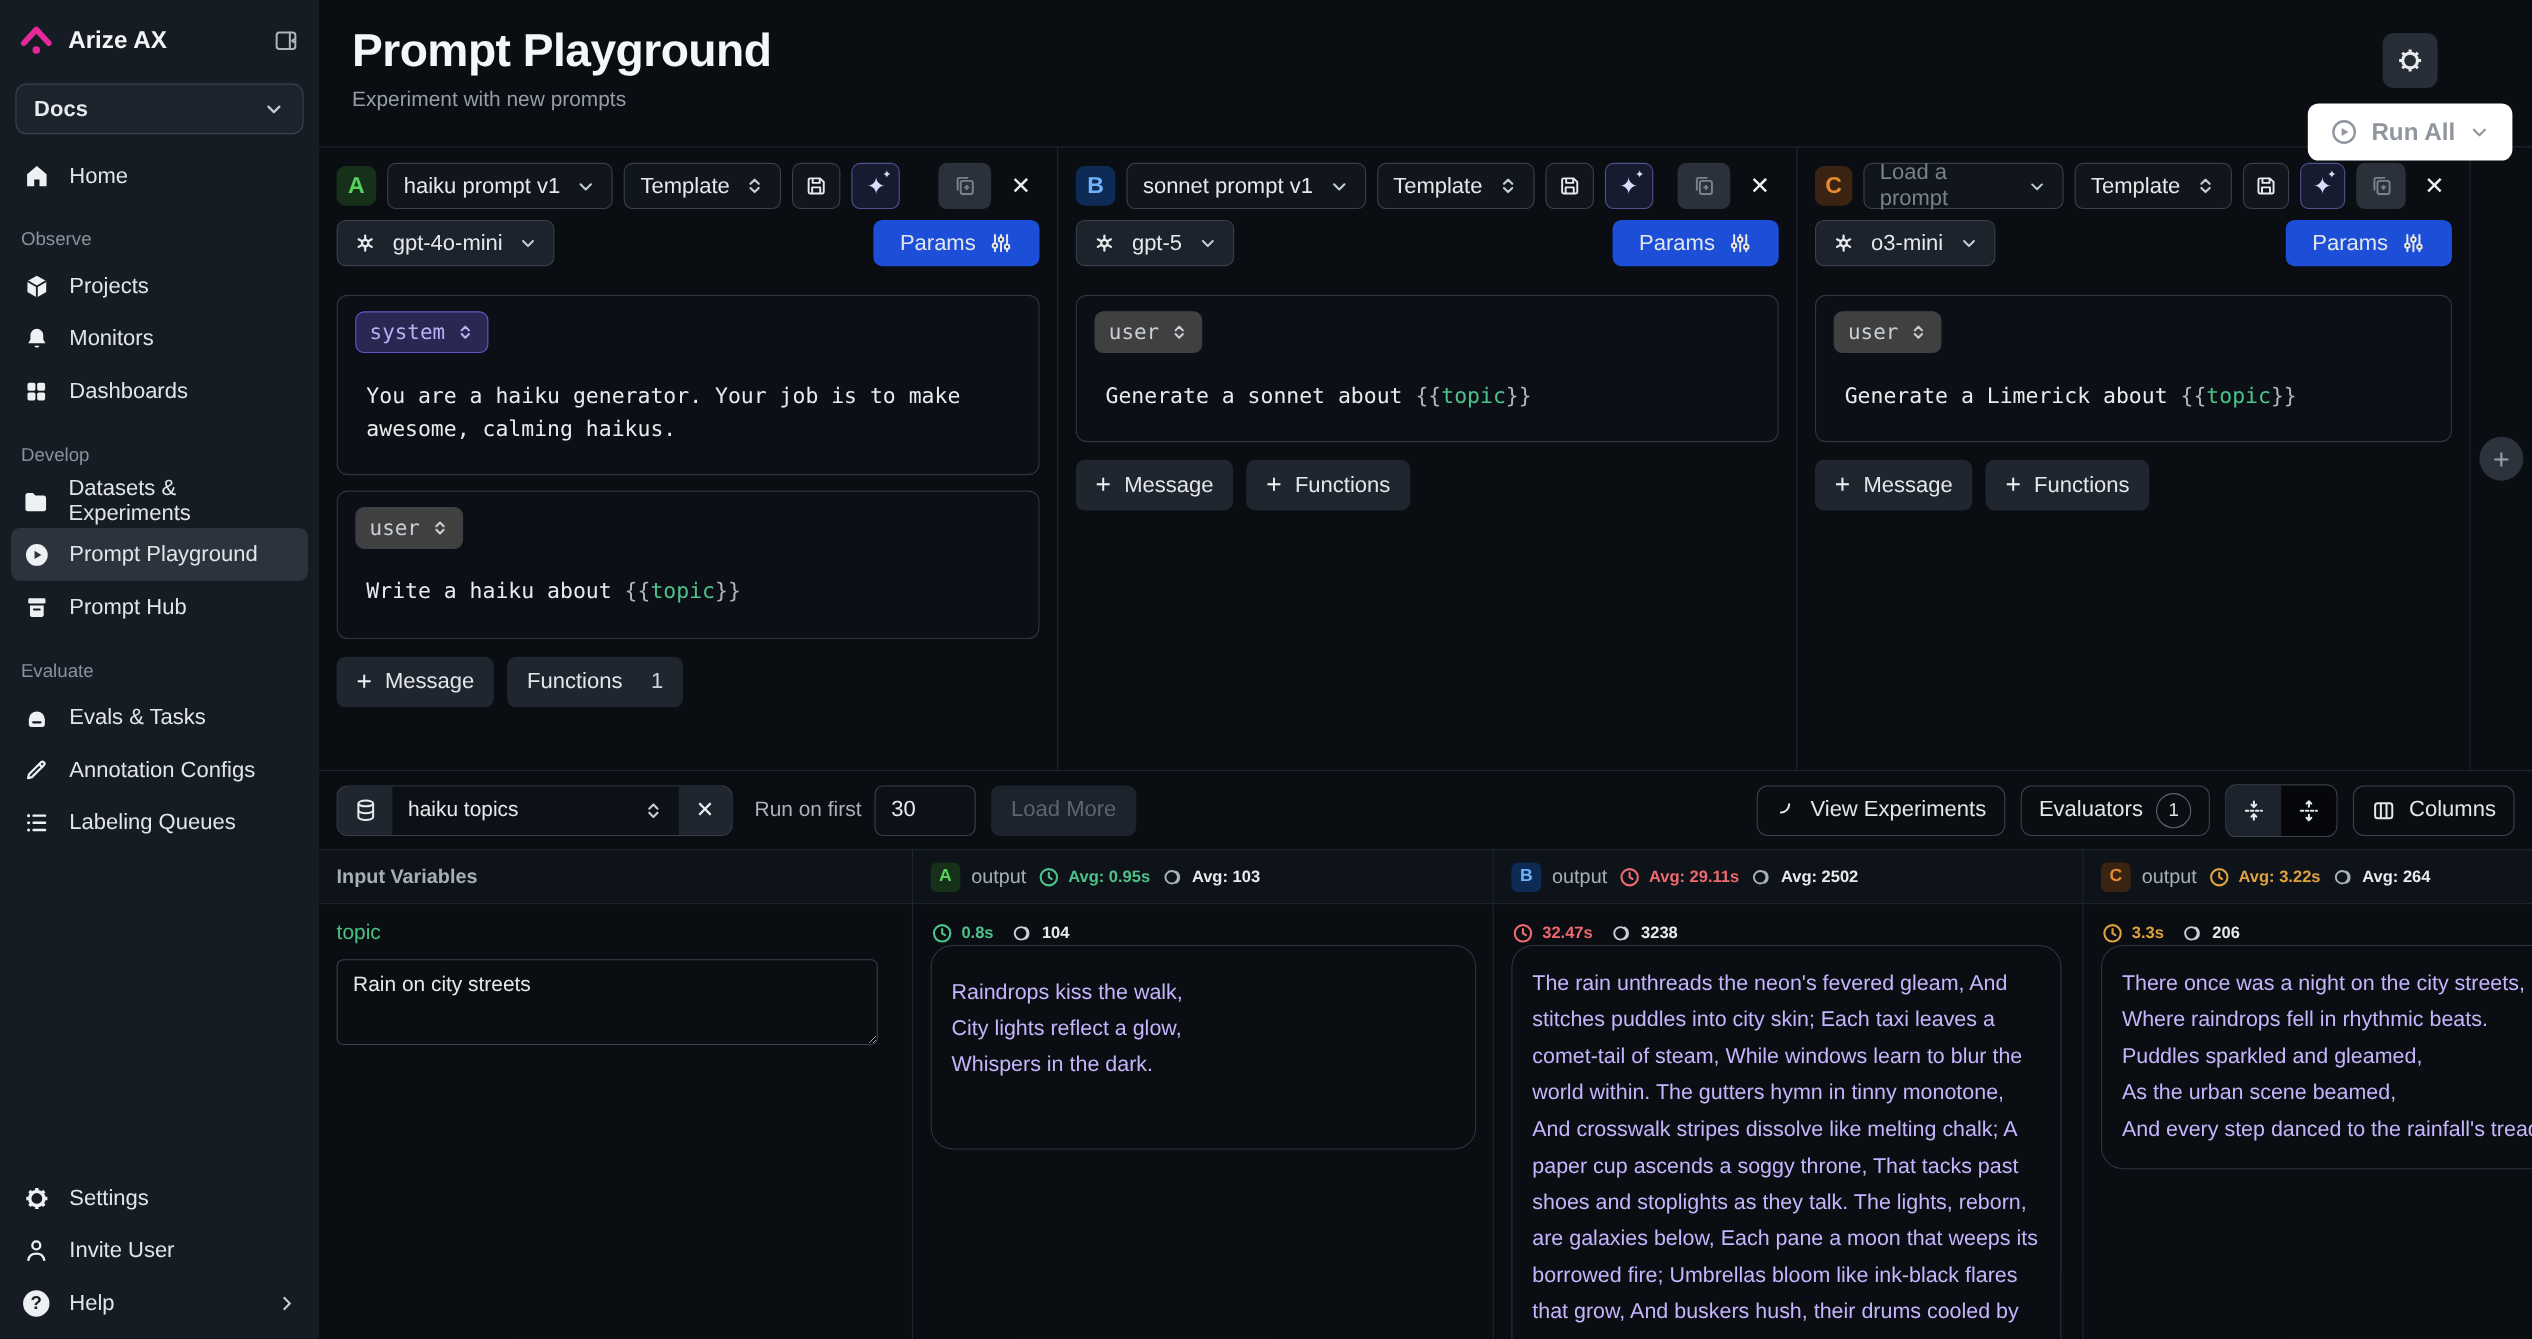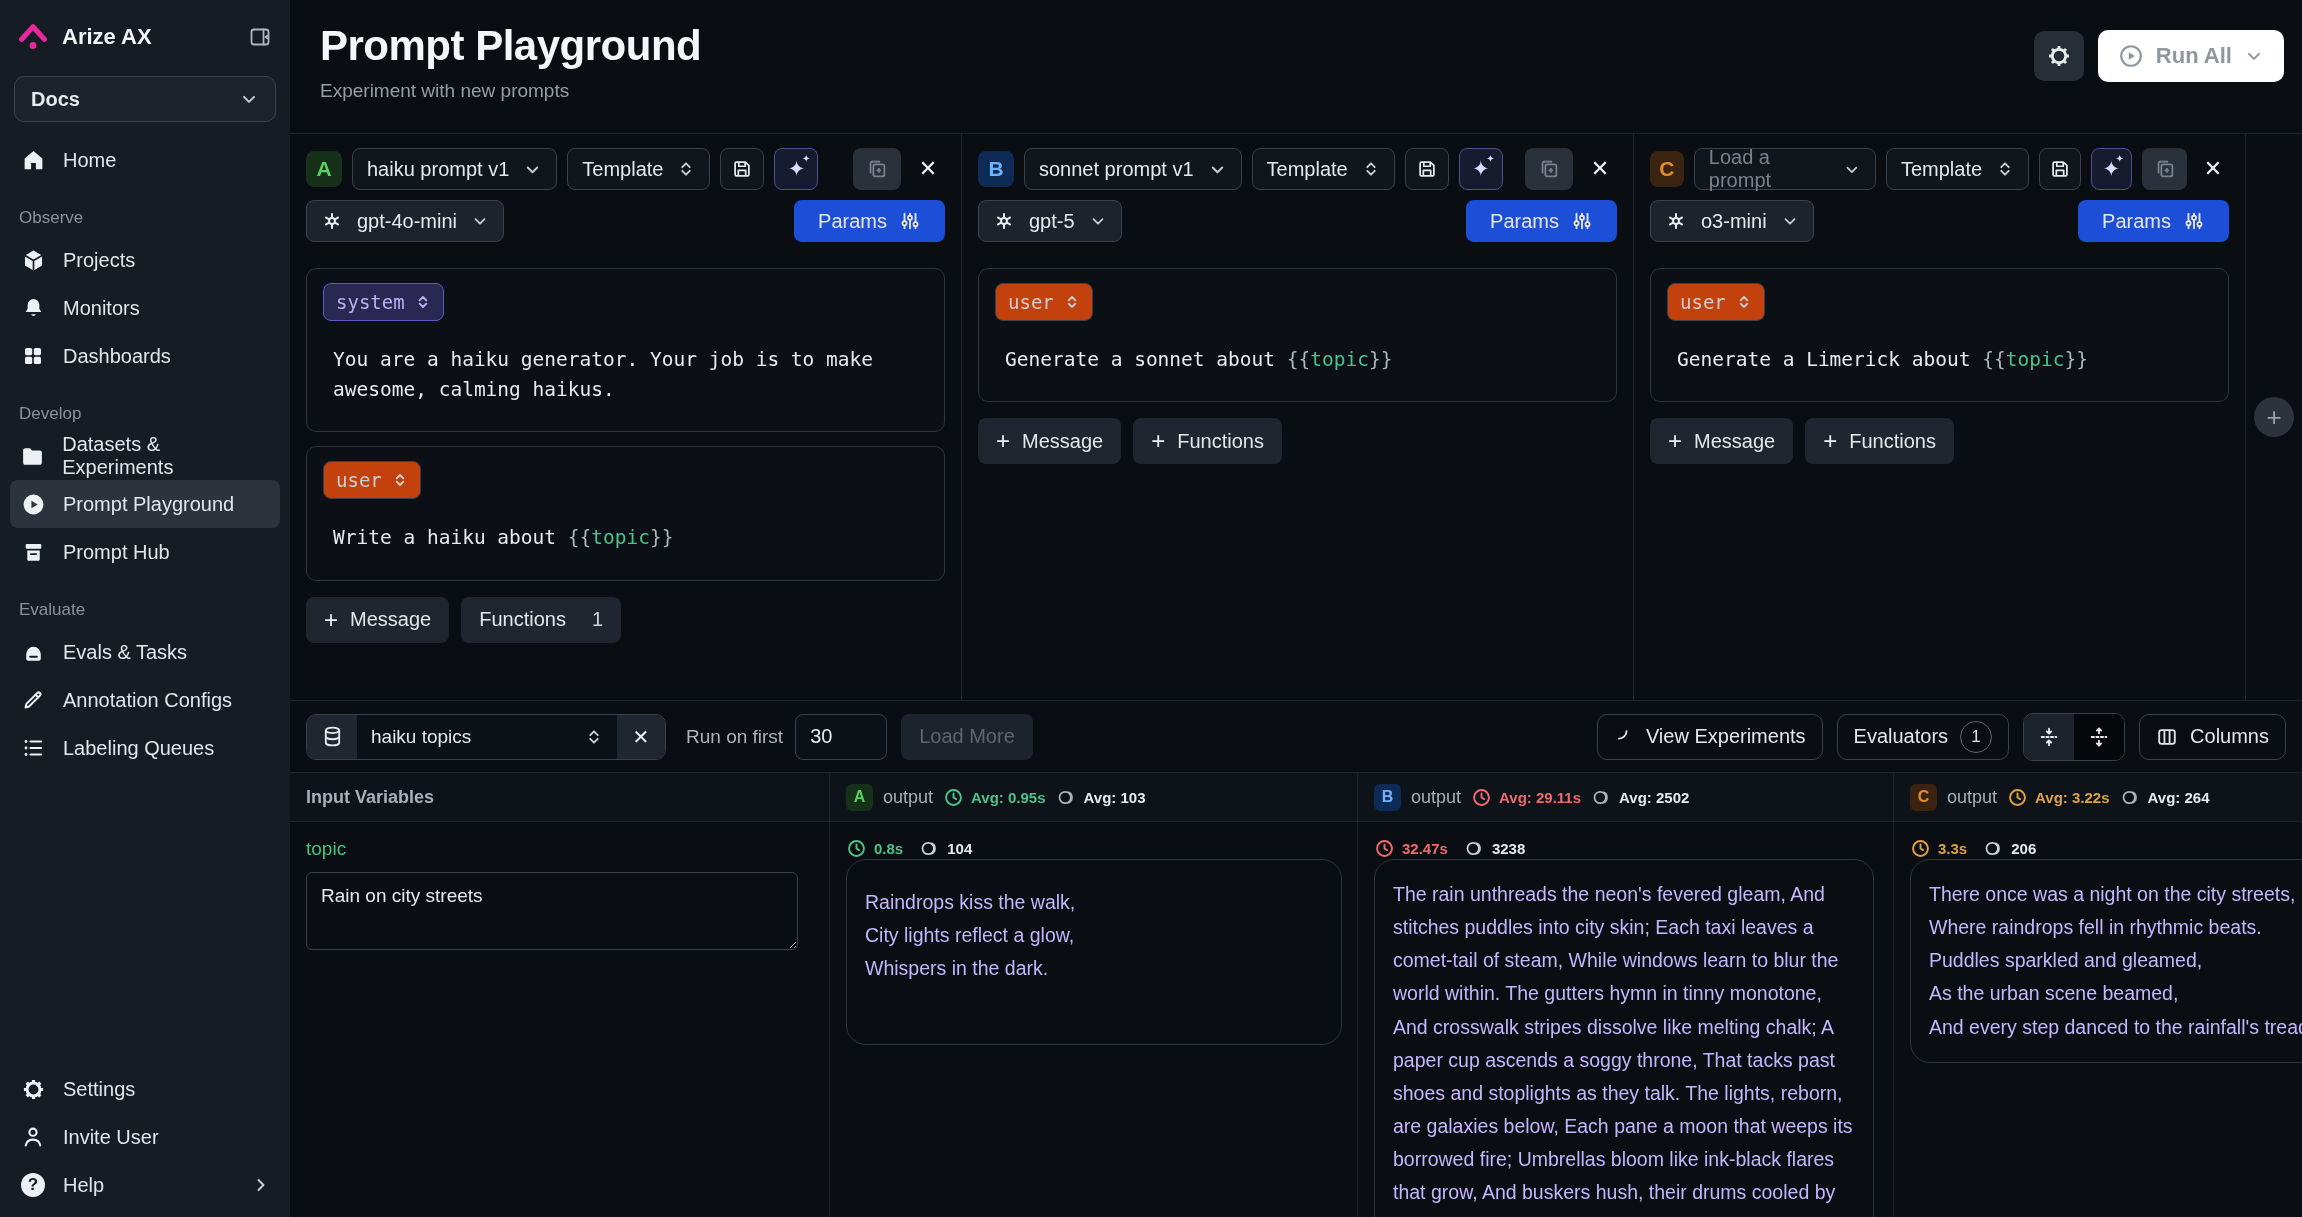--- a/index.html
+++ b/index.html
@@ -24,21 +24,21 @@
   .side-foot { display:flex; flex-direction:column; padding-bottom:8px; }
   .help-badge { width:24px; height:24px; border-radius:50%; background:#edf0f3; color:#161c24;
     font-size:17px; font-weight:700; display:flex; align-items:center; justify-content:center; }
   .chev-right { margin-left:auto; color:#c6ccd3; display:flex; }
 
   
   .main { flex:1; display:flex; flex-direction:column; min-width:0; }
   .page-head { height:133px; position:relative; padding:22px 0 0 30px; }
   .page-title { font-size:42px; font-weight:700; letter-spacing:-0.5px; color:#f4f6f8; }
   .page-sub { font-size:19px; color:#959ea8; margin-top:10px; }
-  .head-actions { position:absolute; top:30px; right:18px; display:flex; gap:14px; align-items:center; }
+  .head-actions { position:absolute; top:30px; right:18px; display:flex; gap:14px; align-items:center;flex-direction:column; }
   .gear-btn { width:50px; height:50px; border-radius:10px; background:#272e38; display:flex;
     align-items:center; justify-content:center; color:#e8ebee; cursor:pointer; }
   .run-all { height:52px; background:#ffffff; border-radius:10px; display:flex; align-items:center;
     gap:12px; padding:0 20px; color:#8f969e; font-size:22px; font-weight:600; cursor:pointer; }
 
   
   .col-row { height:567px; border-top:1px solid #1f2630; display:flex; }
   .pcol { width:672px; min-width:0; border-right:1px solid #1f2630; padding:14px 16px; display:flex; flex-direction:column; }
   .pcol.c-col { width:auto; flex:1; }
   .hrow { display:flex; align-items:center; gap:10px; }
@@ -57,21 +57,21 @@
   .spark-btn .s2 { position:absolute; top:4px; right:7px; font-size:10px; }
   .copy-btn { width:48px; height:42px; border-radius:8px; background:#2a313a; color:#79838f;
     display:flex; align-items:center; justify-content:center; margin-left:auto; cursor:pointer; }
   .x-btn { width:34px; height:42px; display:flex; align-items:center; justify-content:center;
     color:#eef1f4; font-size:22px; cursor:pointer; }
   .params-btn { margin-left:auto; height:42px; border-radius:8px; background:#1d4ed8; display:flex;
     align-items:center; gap:12px; padding:0 24px; font-size:20px; color:#e3e7eb; cursor:pointer; }
   .msgs { margin-top:26px; display:flex; flex-direction:column; gap:14px; }
   .msg-card { border:1px solid #2d353f; border-radius:10px; padding:14px 16px 22px; background:#0c1016; }
   .role-sel { display:inline-flex; align-items:center; gap:10px; height:38px; border-radius:8px;
-    padding:0 12px; font-size:19px; cursor:pointer; border:1px solid #39414c; background:#c2410c; color:#c9cfd6;
+    padding:0 12px; font-size:19px; cursor:pointer; border:1px solid #39414c; background:#404040; color:#c9cfd6;
     font-family:"DejaVu Sans Mono", monospace; }
   .role-sel.system { background:#2a2852; border-color:#5f59c7; color:#b7b1f3; }
   .msg-text { margin:24px 0 4px 10px; font-family:"DejaVu Sans Mono", monospace; font-size:19.5px;
     line-height:1.55; color:#e8ebee; }
   .tvar-open, .tvar-close { color:#aeb6bf; }
   .tvar-name { color:#4cc38a; }
   .btn-row { margin-top:16px; display:flex; gap:12px; }
   .pill-btn { height:46px; border-radius:8px; background:#20262f; display:flex; align-items:center;
     gap:12px; padding:0 18px; font-size:20px; color:#e3e7eb; cursor:pointer; }
   .pill-btn .plus { font-size:24px; font-weight:400; color:#eef1f4; }

